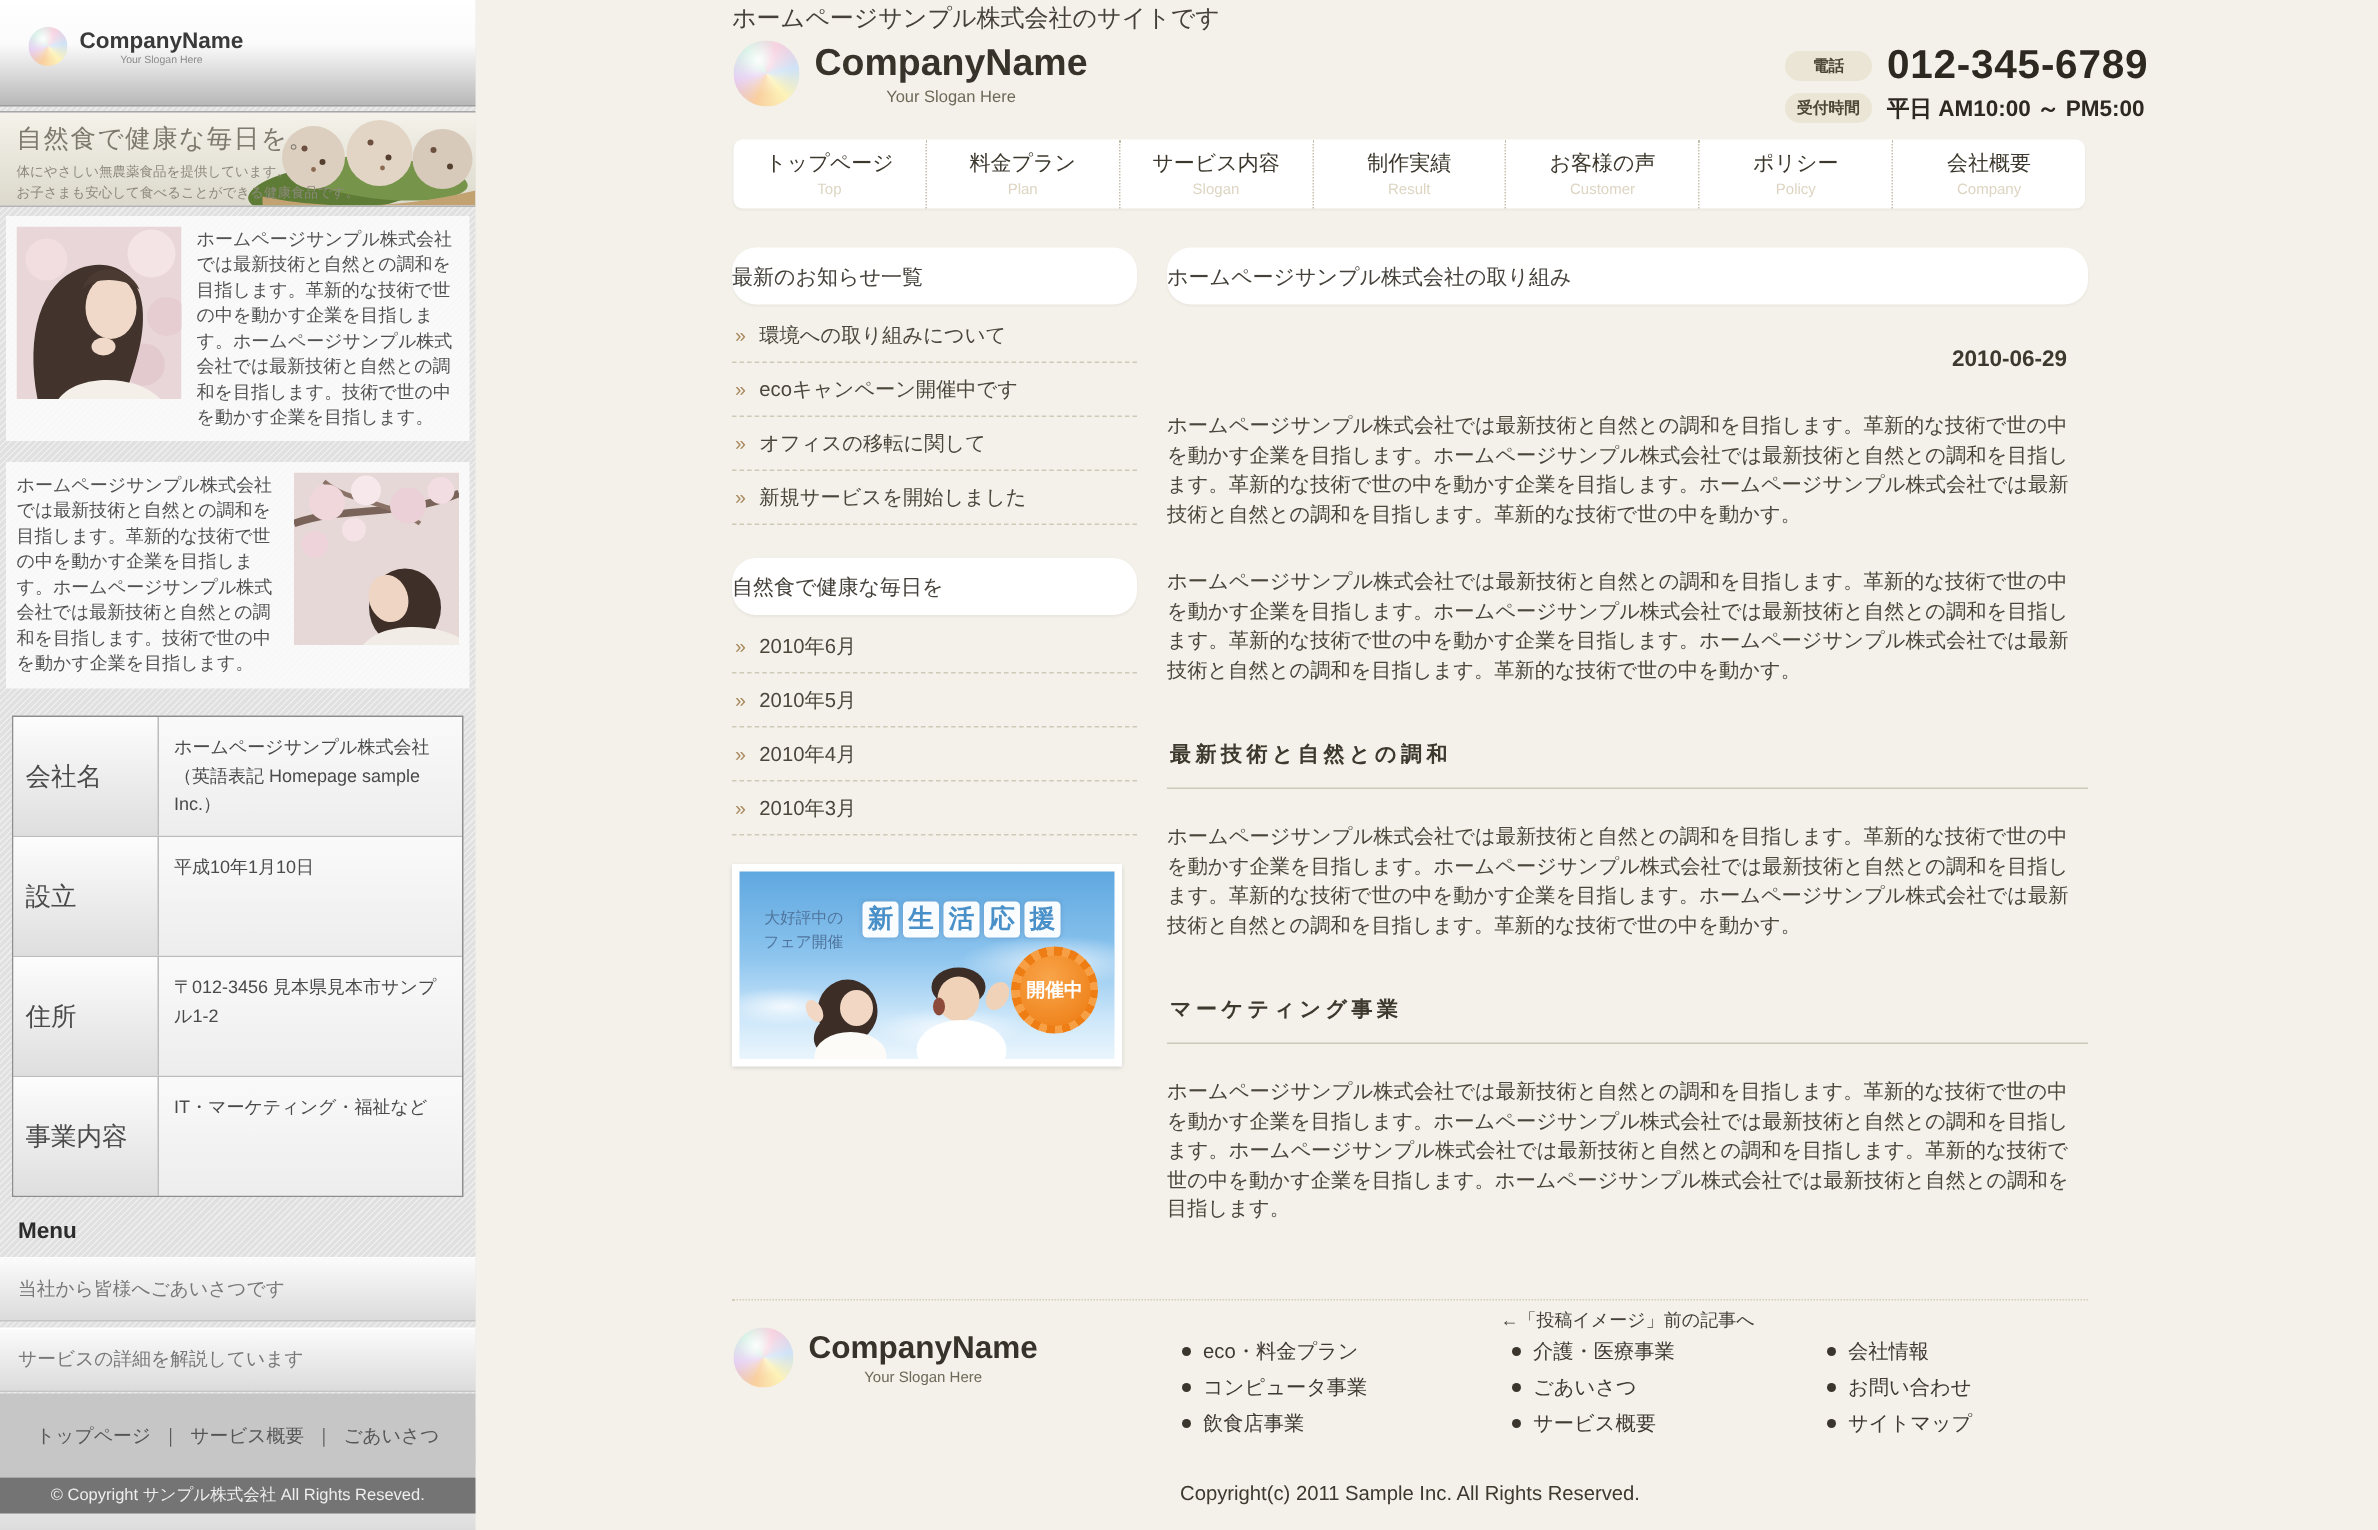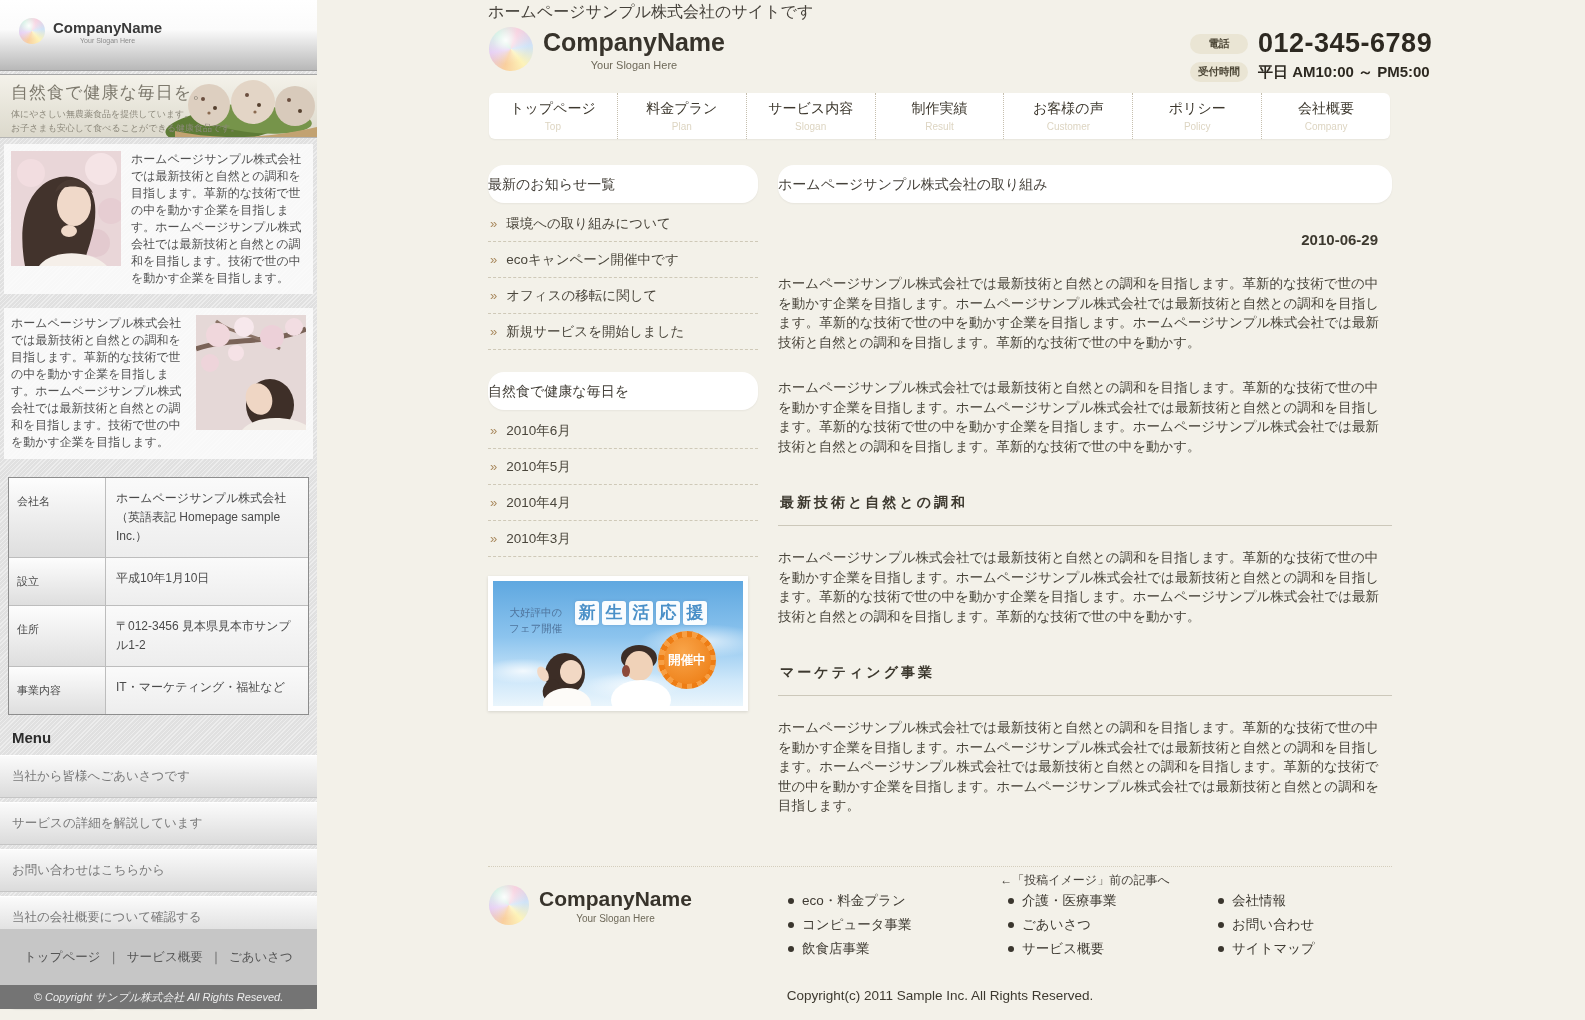--- a/index.html
+++ b/index.html
@@ -30,29 +30,29 @@
   .sb-banner svg{position:absolute;right:0;top:0;}
   .sb-banner-title{position:absolute;left:11px;top:6px;font-size:17px;color:#7d796d;letter-spacing:1px;z-index:2;}
   .sb-banner-sub{position:absolute;left:11px;top:32px;font-size:9px;color:#8d897c;line-height:1.6;z-index:2;}
   .sb-block{margin:6px 4px 0;background:rgba(252,252,252,.82);padding:7px;display:flex;gap:10px;}
   .sb-block.second{margin-top:14px;}
   .sb-block .txt{font-size:12px;line-height:1.42;color:#525252;flex:1;}
   .sb-photo{width:110px;height:115px;flex:none;}
   .sb-table{margin:18px 8px 0;border:1px solid #8d8d8d;background:#f0f0f0;}
   .sb-row{display:flex;border-bottom:1px solid #bdbdbd;}
   .sb-row:last-child{border-bottom:none;}
-  .sb-th{width:80px;flex:none;padding:16px 8px;font-size:11px;color:#4a4a4a;background:linear-gradient(180deg,#fdfdfd,#dedede);border-right:1px solid #bdbdbd;}
+  .sb-th{width:80px;flex:none;padding:28px 8px;font-size:17px;color:#4a4a4a;background:linear-gradient(180deg,#fdfdfd,#dedede);border-right:1px solid #bdbdbd;}
   .sb-td{flex:1;padding:11px 10px;font-size:12px;color:#4a4a4a;background:linear-gradient(180deg,#fafafa,#ededed);white-space:pre-line;line-height:1.6;}
   .sb-heading{margin:14px 0 9px;padding-left:12px;font-size:15px;font-weight:bold;color:#2c2c2c;}
   .sb-menu-item{height:41px;margin-bottom:4px;background:linear-gradient(180deg,#fbfbfb,#dbdbdb);border-top:1px solid #ffffff;border-bottom:1px solid #c5c5c5;line-height:41px;padding-left:12px;font-size:12.5px;color:#787878;cursor:pointer;}
   .sb-buttons{display:flex;gap:3px;padding:0 3px;margin-top:6px;}
   .sb-btn{flex:1;height:29px;border-radius:14px;background:linear-gradient(180deg,#ffffff,#d2d2d2);border:1px solid #c1c1c1;box-shadow:0 1px 2px rgba(0,0,0,.2);font-size:12px;color:#666;text-align:center;line-height:27px;cursor:pointer;box-sizing:border-box;}
   .sb-links{position:absolute;left:0;bottom:24px;width:317px;height:56px;background:#c6c6c6;display:flex;align-items:center;justify-content:center;gap:7px;font-size:12.5px;color:#555;}
   .sb-links .lnk{cursor:pointer;}
-  .sb-copy{position:absolute;left:0;bottom:0;width:317px;height:24px;background:#747474;color:#eeeeee;font-size:11px;text-align:center;line-height:24px;font-style:italic;}
+  .sb-copy{position:absolute;left:0;bottom:0;width:317px;height:24px;background:#747474;color:#eeeeee;font-size:11px;text-align:center;line-height:24px;}
   
   .main{position:absolute;left:317px;top:0;width:1268px;height:1020px;}
   .site-note{position:absolute;left:171px;top:2px;font-size:16px;color:#45413a;}
   .logo-main{position:absolute;left:172px;top:27px;display:flex;gap:10px;align-items:center;cursor:pointer;}
   .logo-main-name{font-size:25px;font-weight:bold;color:#37332b;}
   .logo-main-slogan{font-size:11px;color:#6e6959;margin-top:2px;}
   .contact{position:absolute;left:873px;top:30px;}
   .c-row{display:flex;align-items:center;gap:10px;margin-bottom:5px;}
   .badge{display:inline-block;width:58px;background:#eae5d4;border-radius:10px;padding:3px 2px;font-size:10.5px;font-weight:bold;color:#4c4636;text-align:center;box-sizing:border-box;}
   .phone{font-size:27px;font-weight:bold;color:#2d2921;letter-spacing:.5px;line-height:1;}
@@ -73,21 +73,21 @@
   .ad-inner{position:relative;width:250px;height:125px;overflow:hidden;
     background:linear-gradient(180deg,#5fa8e0 0%,#8cc4ee 45%,#cfe8fa 80%,#eaf5fc 100%);}
   .ad-inner::before{content:"";position:absolute;inset:0;
     background:
       radial-gradient(ellipse 60px 18px at 30px 90px, rgba(255,255,255,.8), transparent 70%),
       radial-gradient(ellipse 90px 24px at 210px 60px, rgba(255,255,255,.7), transparent 70%),
       radial-gradient(ellipse 70px 20px at 140px 105px, rgba(255,255,255,.75), transparent 70%);}
   .ad-tagline{position:absolute;left:16px;top:24px;font-size:10.5px;color:#4f749c;line-height:1.5;text-align:right;z-index:2;}
   .ad-chars{position:absolute;left:82px;top:20px;display:flex;gap:3px;z-index:2;}
   .ad-char{width:24px;height:24px;background:rgba(255,255,255,.96);border-radius:3px;color:#4a90c8;font-size:17px;font-weight:bold;text-align:center;line-height:24px;box-shadow:0 0 3px rgba(90,140,190,.55);}
-  .ad-burst{position:absolute;right:27px;top:50px;width:58px;height:58px;border-radius:50%;
+  .ad-burst{position:absolute;right:11px;top:50px;width:58px;height:58px;border-radius:50%;
     background:repeating-conic-gradient(from 0deg,#ee7d14 0deg 11.25deg,#f79f44 11.25deg 22.5deg);
     display:flex;align-items:center;justify-content:center;z-index:3;}
   .ad-burst-inner{width:47px;height:47px;border-radius:50%;background:radial-gradient(circle at 40% 33%,#f9a54a,#ec7a10);color:#fff;font-size:12.5px;font-weight:bold;text-align:center;line-height:47px;}
   .ad-people{position:absolute;left:20px;bottom:0;z-index:1;}
   
   .article{position:absolute;left:461px;top:165px;width:614px;}
   .a-date{margin-top:28px;text-align:right;font-size:15px;font-weight:bold;color:#3d392f;padding-right:14px;}
   .a-p{margin:26px 0 0;font-size:13.5px;line-height:19.5px;color:#4a463c;}
   .a-h{margin-top:38px;font-size:14px;font-weight:bold;letter-spacing:3px;color:#3d392f;padding:0 0 13px 2px;border-bottom:1px solid #ccc8ba;}
   .a-p.after-h{margin-top:22px;}

